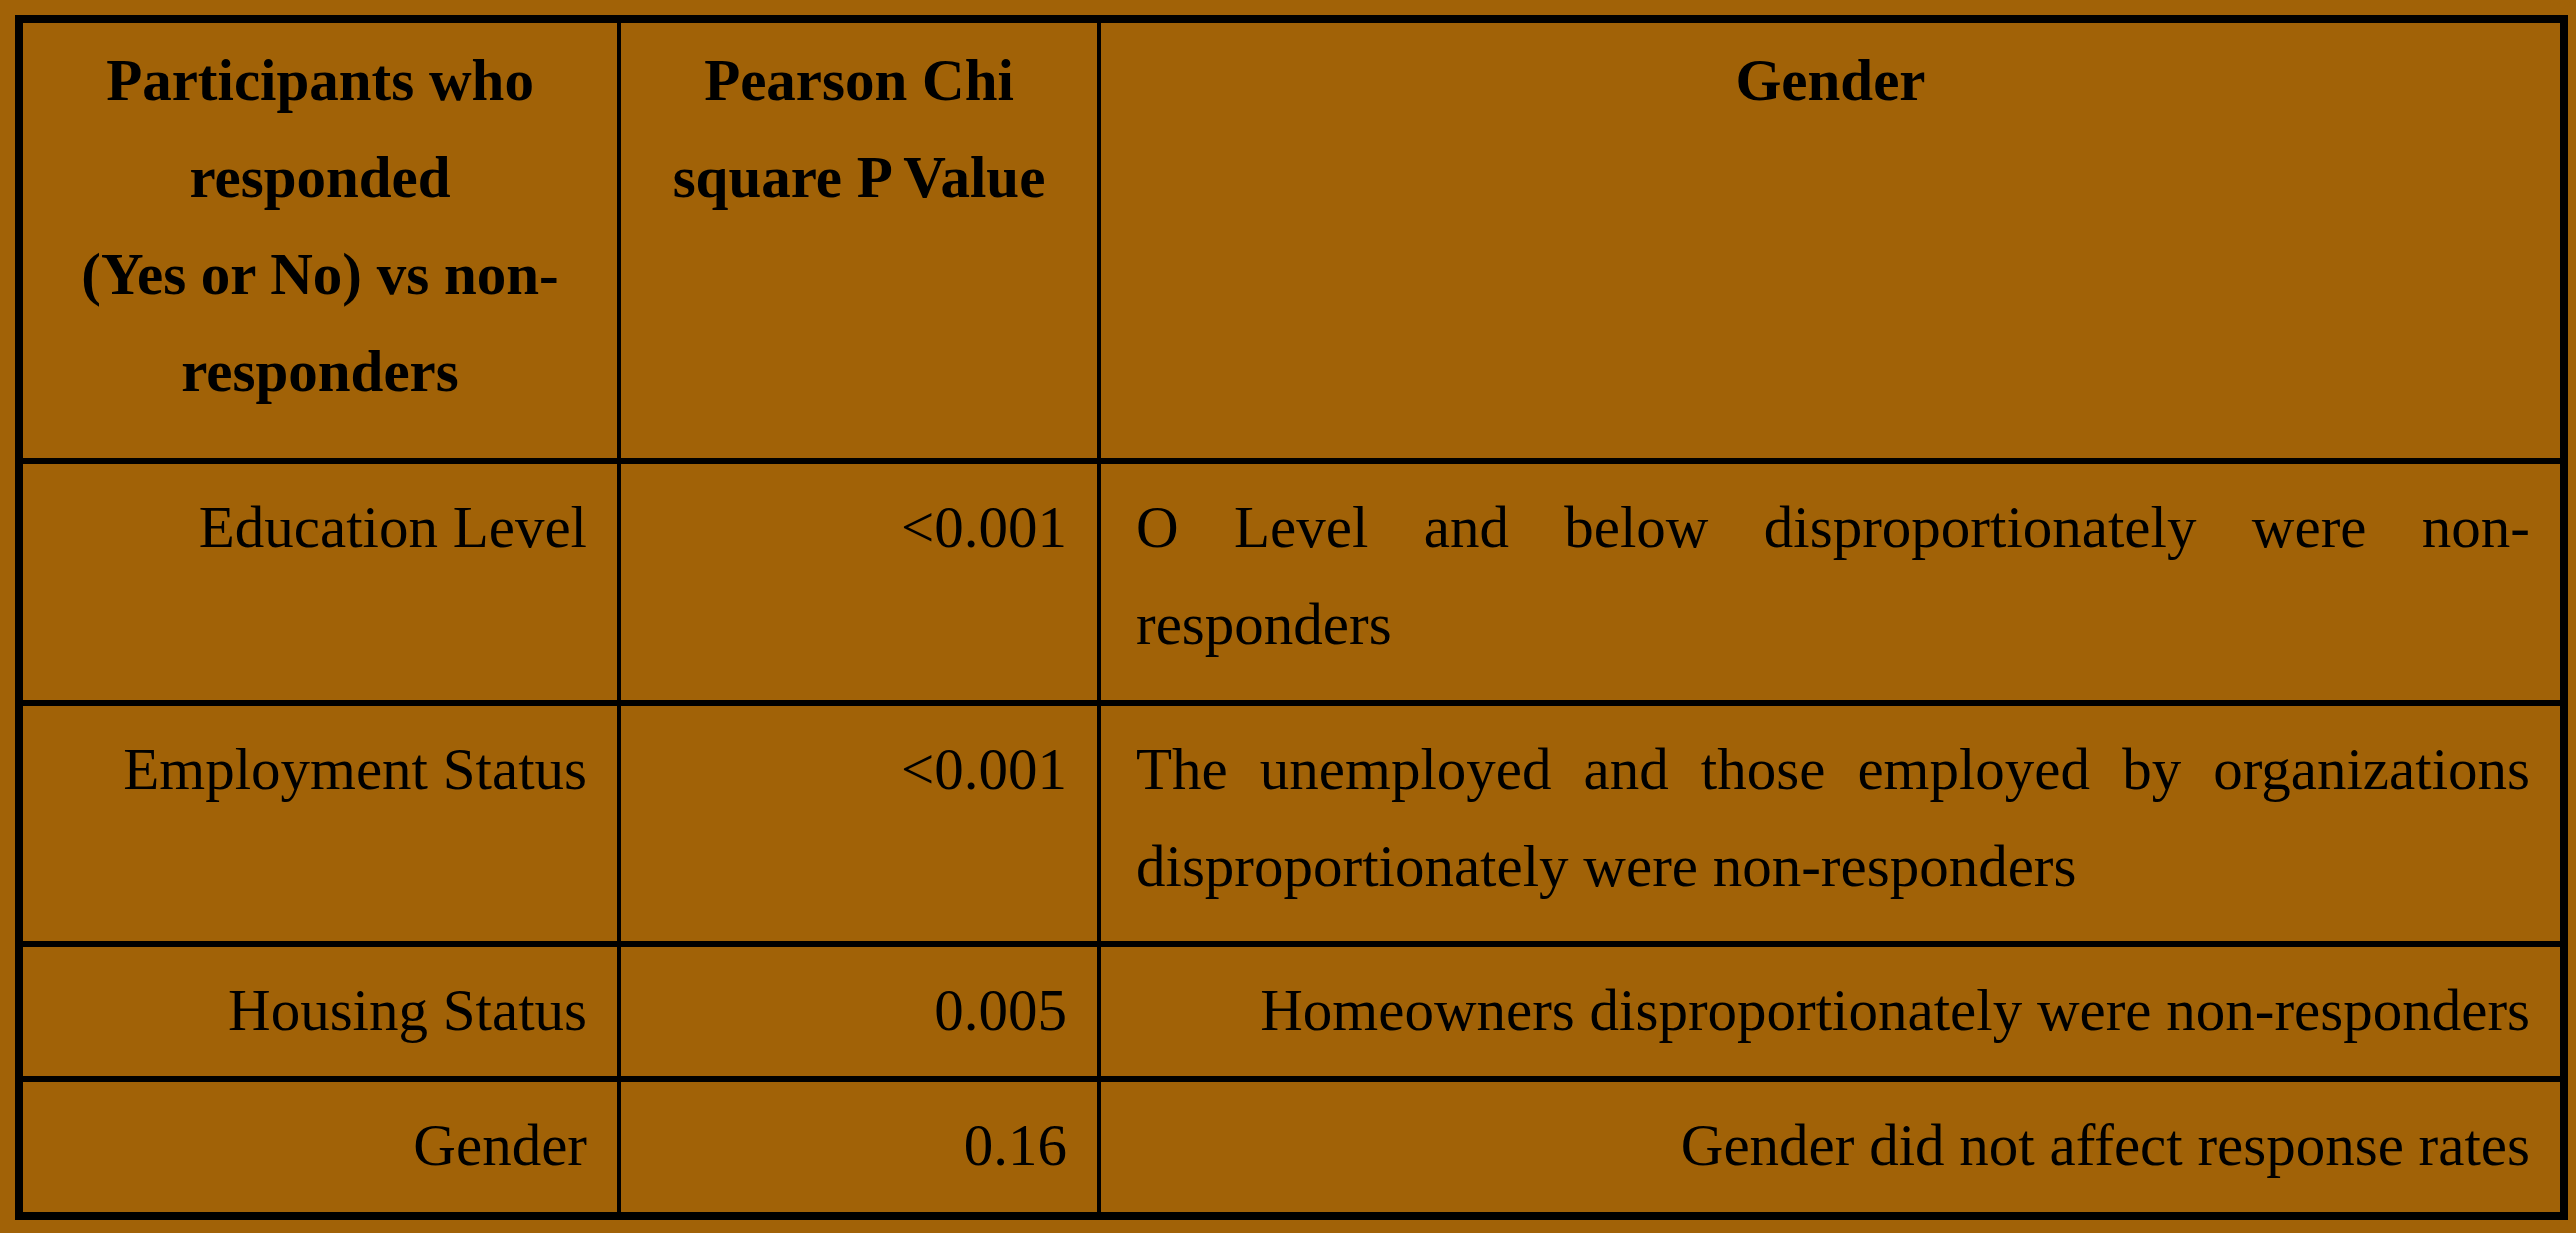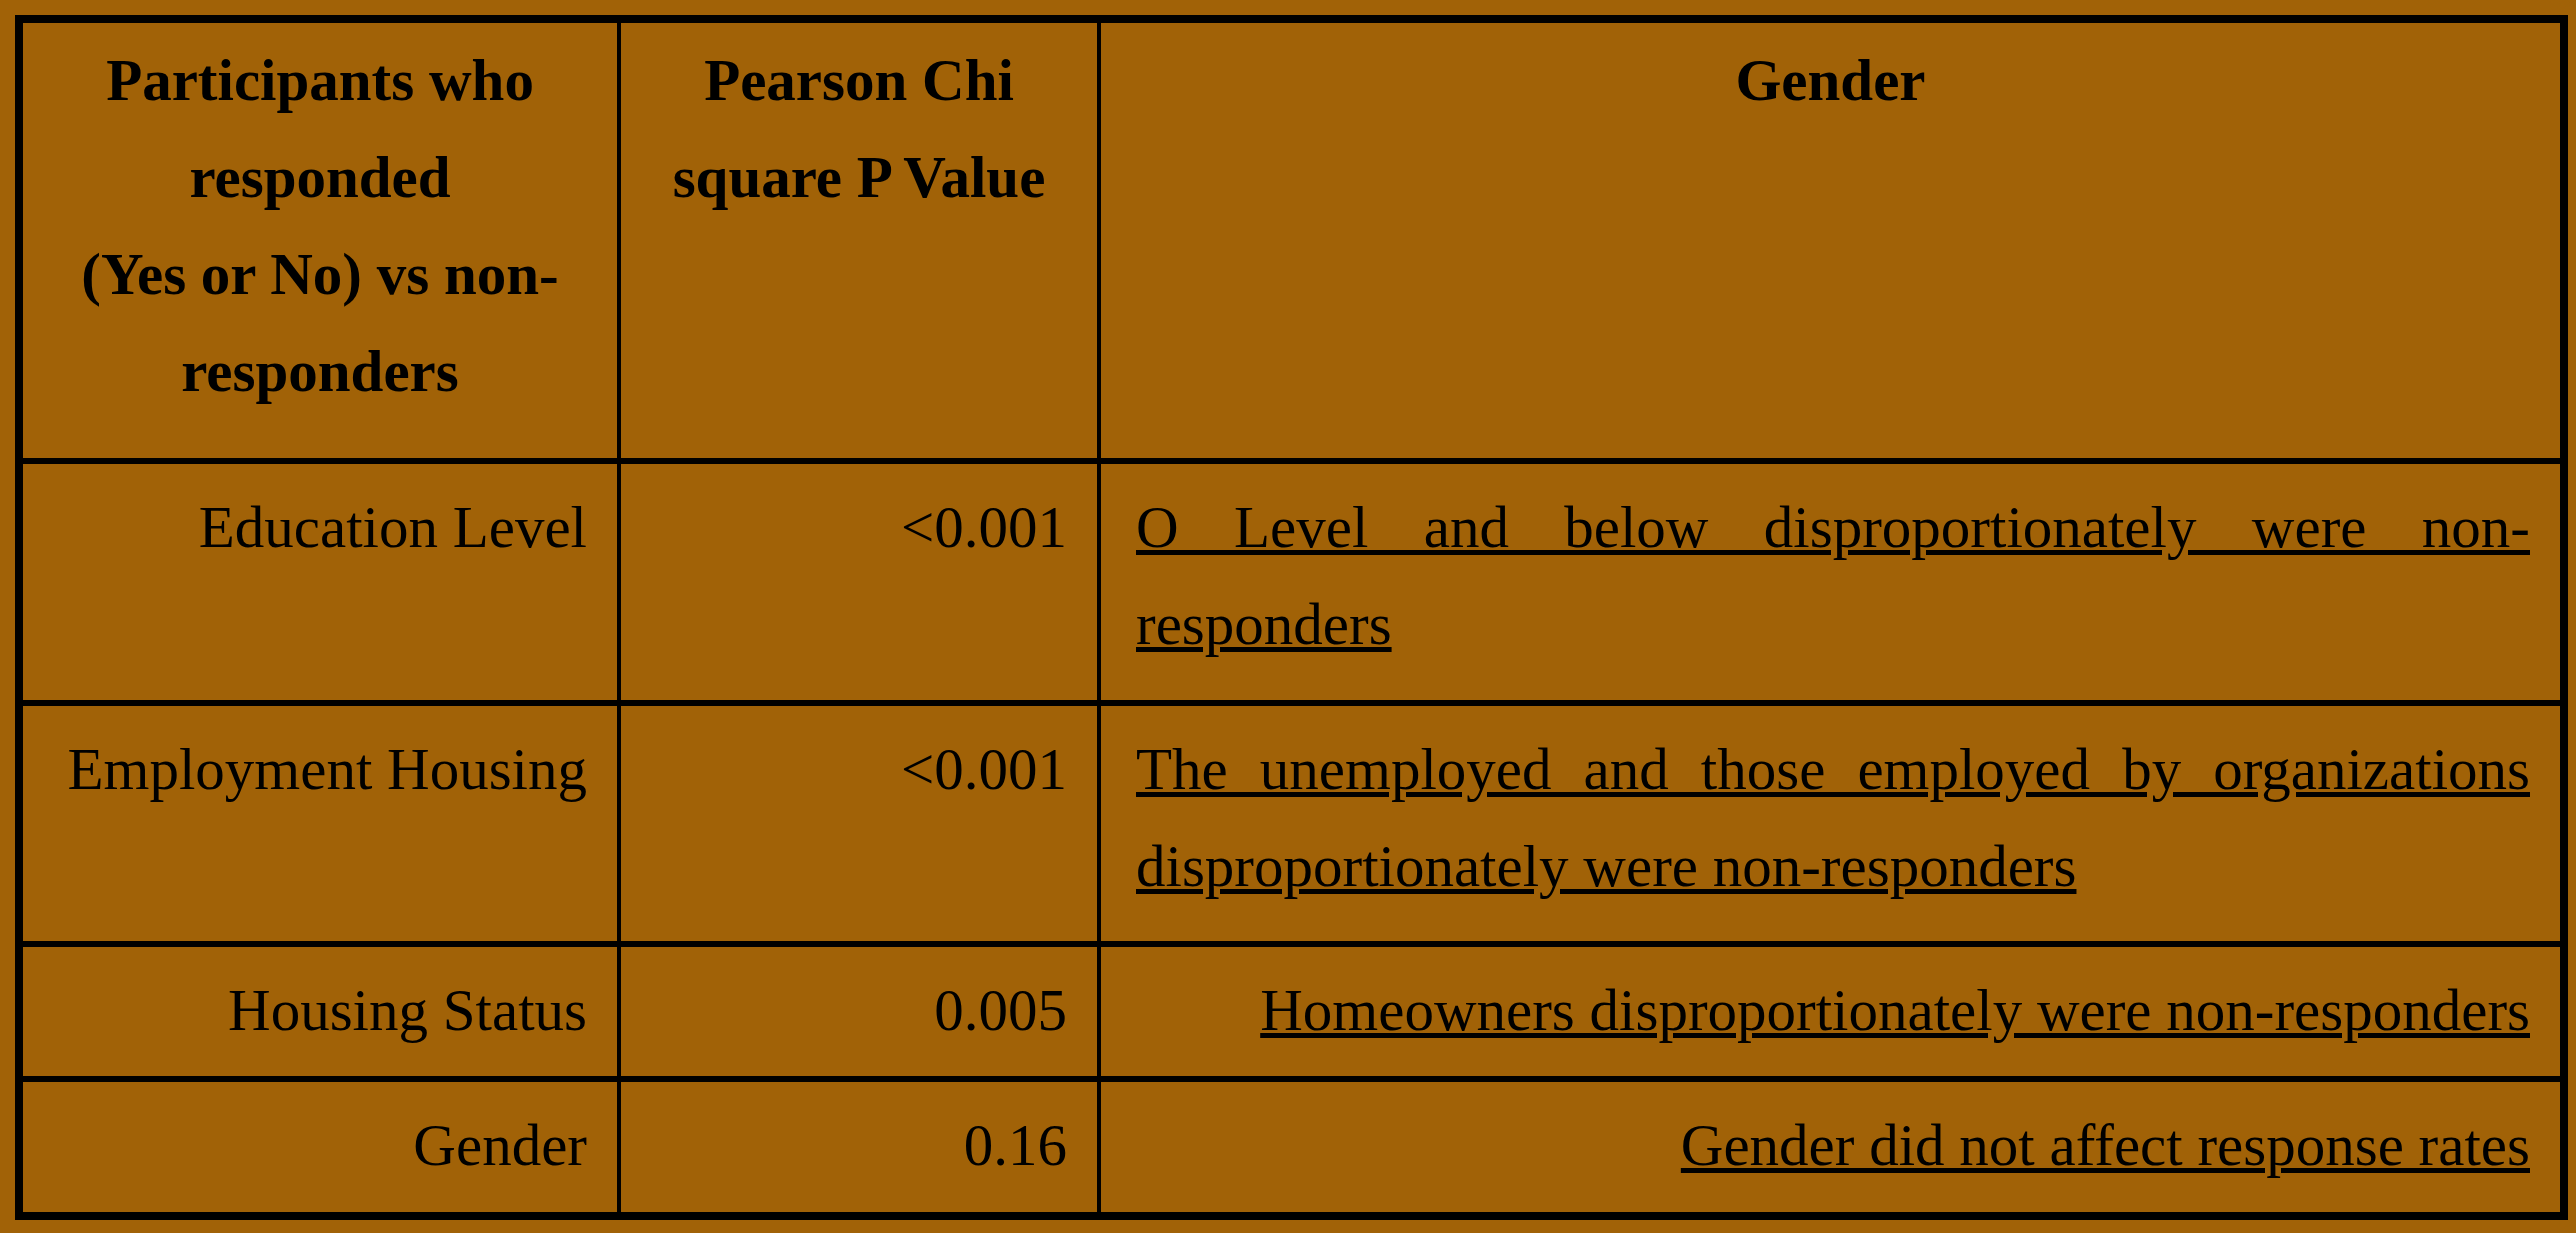--- a/index.html
+++ b/index.html
@@ -43,21 +43,21 @@
   th {
     font-weight: bold;
     text-align: center;
     white-space: pre-line;
     padding: 9.7px 21px 0 21px;
   }
   td {
     padding: 15px 30px 5.5px 30px;
     text-align: right;
   }
-  td.col-comment { padding-left: 35px; text-decoration: underline; }
+  td.col-comment { padding-left: 35px; }
   td.col-comment.justify {
     text-align: justify;
     text-align-last: left;
   }
 
   tr.h-head { height: 399px; }
   tr.h-r1   { height: 200px; }
   tr.h-r2   { height: 202px; }
   tr.h-r3   { height: 100px; }
   tr.h-r4   { height: 98px; }
@@ -84,21 +84,21 @@
         <th>Gender</th>
       </tr>
 
       <tr class="data-row h-r1">
         <td class="col-variable">Education Level</td>
         <td class="col-pvalue">&lt;0.001</td>
         <td class="col-comment justify">O Level and below disproportionately were non-responders</td>
       </tr>
 
       <tr class="data-row h-r2">
-        <td class="col-variable">Employment Housing</td>
+        <td class="col-variable">Employment Status</td>
         <td class="col-pvalue">&lt;0.001</td>
         <td class="col-comment justify">The unemployed and those employed by organizations disproportionately were non-responders</td>
       </tr>
 
       <tr class="data-row h-r3">
         <td class="col-variable">Housing Status</td>
         <td class="col-pvalue">0.005</td>
         <td class="col-comment">Homeowners disproportionately were non-responders</td>
       </tr>
 

